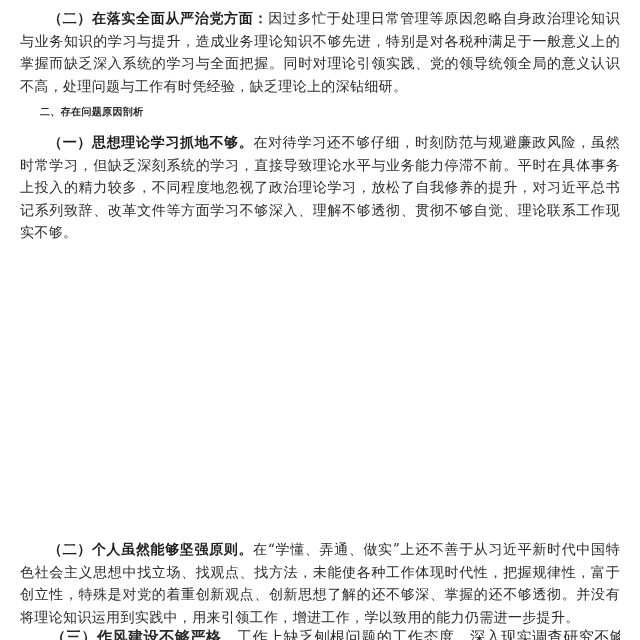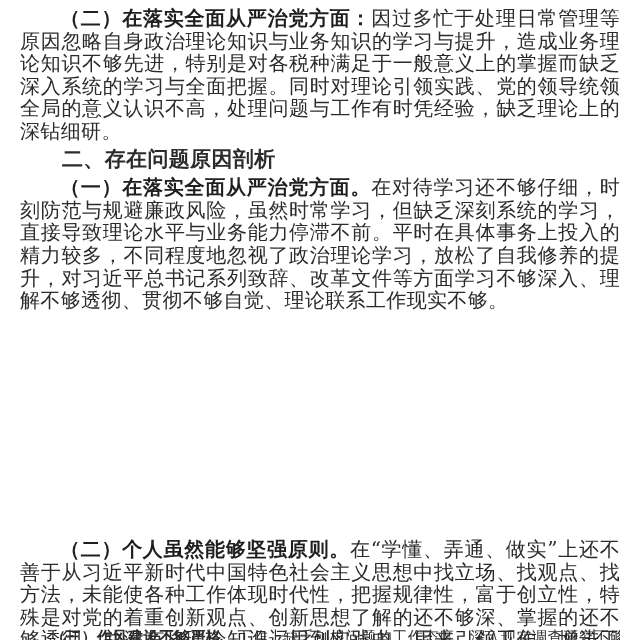--- a/index.html
+++ b/index.html
@@ -14,38 +14,39 @@
       position: relative;
       font-family: "DejaVu Serif", "Liberation Serif", serif;
       color: #2b2b2b;
     }
     .page {
       position: absolute;
       left: 20px;
       width: 600px;
     }
     .para {
-      font-size: 20px;
+      font-size: 14px;
       line-height: 22.6px;
       text-align: justify;
       text-indent: 2em;
       margin: 0 0 5px 0;
       letter-spacing: 0.35px;
     }
     .para .lead {
       font-weight: bold;
       color: #1f1f1f;
     }
     .heading {
-      font-size: 21px;
+      font-size: 10px;
       line-height: 22.6px;
       font-weight: bold;
       text-indent: 2em;
       margin: 0 0 6px 0;
       letter-spacing: 0.35px;
+      font-family: Liberation Mono, monospace;
     }
     #page-a { top: 7px; }
     #page-b { top: 538px; }
     .cut-line {
       position: absolute;
       left: 20px;
       top: 626px;
       width: 600px;
       font-size: 15.2px;
       line-height: 22.6px;
@@ -54,20 +55,20 @@
       white-space: nowrap;
       overflow: hidden;
     }
   </style>
 </head>
 <body>
 
 <div class="page" id="page-a">
   <p class="para"><span class="lead">（二）在落实全面从严治党方面：</span><span>因过多忙于处理日常管理等原因忽略自身政治理论知识与业务知识的学习与提升，造成业务理论知识不够先进，特别是对各税种满足于一般意义上的掌握而缺乏深入系统的学习与全面把握。同时对理论引领实践、党的领导统领全局的意义认识不高，处理问题与工作有时凭经验，缺乏理论上的深钻细研。</span></p>
   <p class="heading">二、存在问题原因剖析</p>
-  <p class="para"><span class="lead">（一）在落实全面从严治党方面。</span><span>在对待学习还不够仔细，时刻防范与规避廉政风险，虽然时常学习，但缺乏深刻系统的学习，直接导致理论水平与业务能力停滞不前。平时在具体事务上投入的精力较多，不同程度地忽视了政治理论学习，放松了自我修养的提升，对习近平总书记系列致辞、改革文件等方面学习不够深入、理解不够透彻、贯彻不够自觉、理论联系工作现实不够。</span></p>
+  <p class="para"><span class="lead">（一）思想理论学习抓地不够。</span><span>在对待学习还不够仔细，时刻防范与规避廉政风险，虽然时常学习，但缺乏深刻系统的学习，直接导致理论水平与业务能力停滞不前。平时在具体事务上投入的精力较多，不同程度地忽视了政治理论学习，放松了自我修养的提升，对习近平总书记系列致辞、改革文件等方面学习不够深入、理解不够透彻、贯彻不够自觉、理论联系工作现实不够。</span></p>
 </div>
 
 <div class="page" id="page-b">
   <p class="para"><span class="lead">（二）个人虽然能够坚强原则。</span><span>在“学懂、弄通、做实”上还不善于从习近平新时代中国特色社会主义思想中找立场、找观点、找方法，未能使各种工作体现时代性，把握规律性，富于创立性，特殊是对党的着重创新观点、创新思想了解的还不够深、掌握的还不够透彻。并没有将理论知识运用到实践中，用来引领工作，增进工作，学以致用的能力仍需进一步提升。</span></p>
 </div>
 
 <div class="cut-line"><span class="lead" style="font-weight:bold">（三）作风建设不够严格。</span><span>工作上缺乏刨根问题的工作态度，深入现实调查研究不够，在</span></div>
 
 </body></html>

